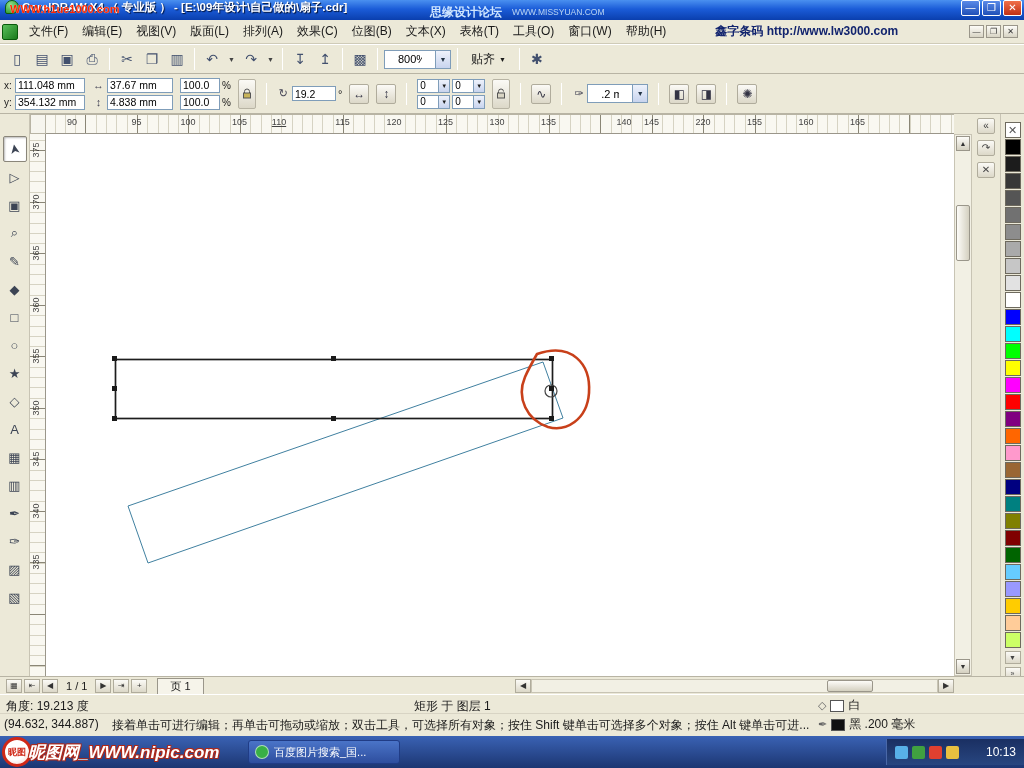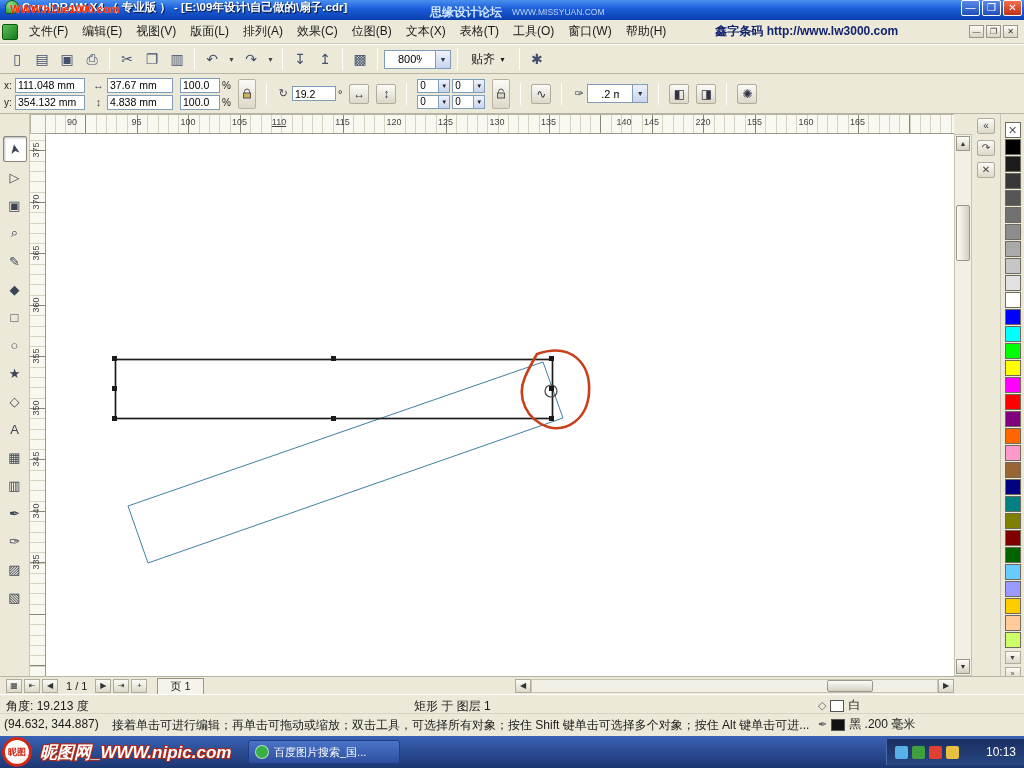--- a/index.html
+++ b/index.html
@@ -118,21 +118,21 @@
   .st-hint{position:absolute;left:112px;top:3px;width:700px;white-space:nowrap;overflow:hidden}
   .st-right{position:absolute;left:818px;top:2px;display:flex;align-items:center;gap:4px}
   .sb-swatch{width:14px;height:12px;border:1px solid #555}
   .sb-swatch.white{background:#fff}
   .sb-swatch.black{background:#111}
   .sb-ico{font-size:11px;color:#666}
 
   
   .taskbar{position:absolute;left:0;top:736px;width:1024px;height:32px;background:linear-gradient(#3a62b4,#1c3672);z-index:5}
   .brand-logo{position:absolute;left:2px;top:737px;width:30px;height:30px;border-radius:50%;background:radial-gradient(circle at 40% 35%,#fff 55%,#f6c8c0);border:3px solid #d02818;z-index:7;color:#d02818;font-size:9px;font-weight:bold;text-align:center;line-height:24px}
-  .brand{position:absolute;left:40px;top:741px;font-size:17px;font-style:italic;font-weight:bold;color:#fff;z-index:7;
+  .brand{position:absolute;left:28px;top:741px;font-size:17px;font-style:italic;font-weight:bold;color:#fff;z-index:7;
     text-shadow:1px 1px 0 #b02818,-1px -1px 0 #b02818,1px -1px 0 #b02818,-1px 1px 0 #b02818}
   #task-buttons{position:absolute;left:248px;top:740px;display:flex;gap:6px;z-index:6}
   .taskbtn{height:24px;width:152px;display:flex;align-items:center;gap:5px;padding:0 6px;background:linear-gradient(#4a74c8,#2e4e9e);border:1px solid #203c86;border-radius:3px;color:#fff;font-size:11px;white-space:nowrap;overflow:hidden}
   .taskbtn.current{background:linear-gradient(#2c4688,#223a74);box-shadow:inset 1px 1px 3px rgba(0,0,0,.55)}
   .taskbtn.orange{background:linear-gradient(#f49030,#d25808);border-color:#a04808}
   .task-ic{width:14px;height:14px;border-radius:50%;flex:0 0 14px;border:1px solid rgba(255,255,255,.6)}
   .task-lb{overflow:hidden;text-overflow:ellipsis}
   .tray{position:absolute;right:0;top:739px;height:26px;width:138px;background:linear-gradient(#1a2f62,#284680);border-left:1px solid #4a68a8;display:flex;align-items:center;gap:4px;padding:0 8px;z-index:6}
   .tray-ic{width:13px;height:13px;border-radius:2px}
   .tray-time{color:#fff;font-size:12px;margin-left:auto}

